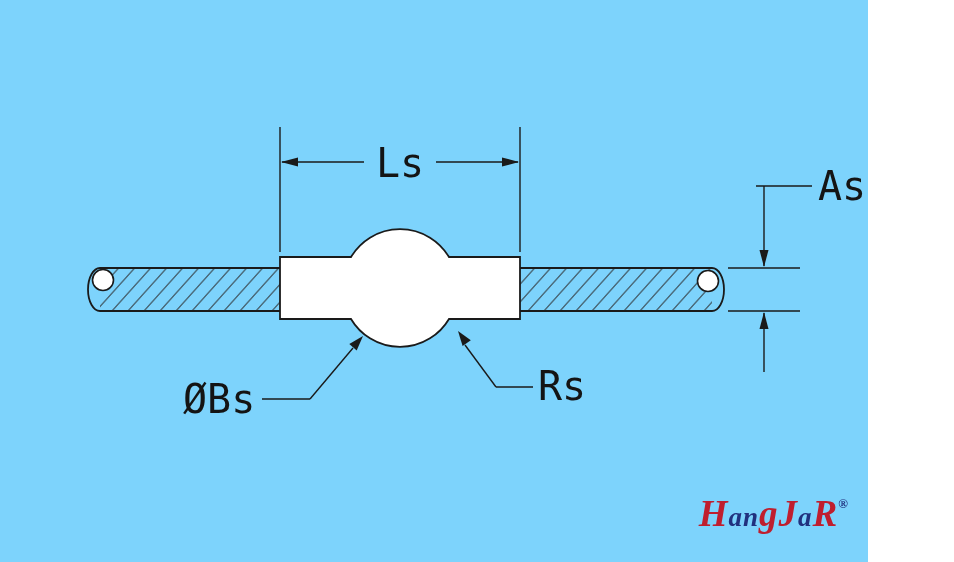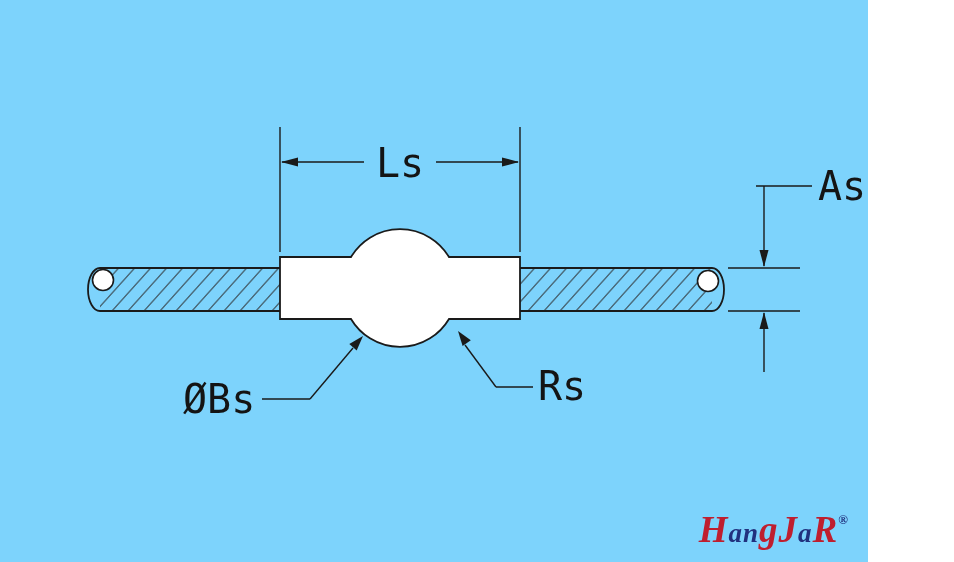--- a/index.html
+++ b/index.html
@@ -6,21 +6,21 @@
   .page{position:relative;width:868px;height:562px;background:#7dd3fc;overflow:hidden;
         font-family:"DejaVu Sans Mono","Liberation Mono",monospace;}
   svg{position:absolute;left:0;top:0;}
   .outline{stroke:#1a1a1a;stroke-width:1.8;fill:none;}
   .fit{stroke:#1a1a1a;stroke-width:1.8;fill:#ffffff;}
   .dim{stroke:#1a1a1a;stroke-width:1.4;fill:none;}
   .arrow{fill:#1a1a1a;stroke:none;}
   .dim-text{fill:#141414;font-family:"DejaVu Sans Mono","Liberation Mono",monospace;
             font-size:40px;}
   .endcap{stroke:#1a1a1a;stroke-width:1.6;fill:#ffffff;}
-  .logo{position:absolute;right:20px;bottom:11px;white-space:nowrap;
+  .logo{position:absolute;right:20px;bottom:27px;white-space:nowrap;
         font-family:"Liberation Serif","DejaVu Serif",serif;font-style:italic;font-weight:bold;}
   .logo .lg{font-size:37px;letter-spacing:1px;}
   .logo .sm{font-size:27px;letter-spacing:1px;}
   .logo .reg{font-size:13px;vertical-align:18px;}
 </style>
 </head>
 <body>
 
 <div class="page">
   <svg width="954" height="562" viewBox="0 0 954 562">

